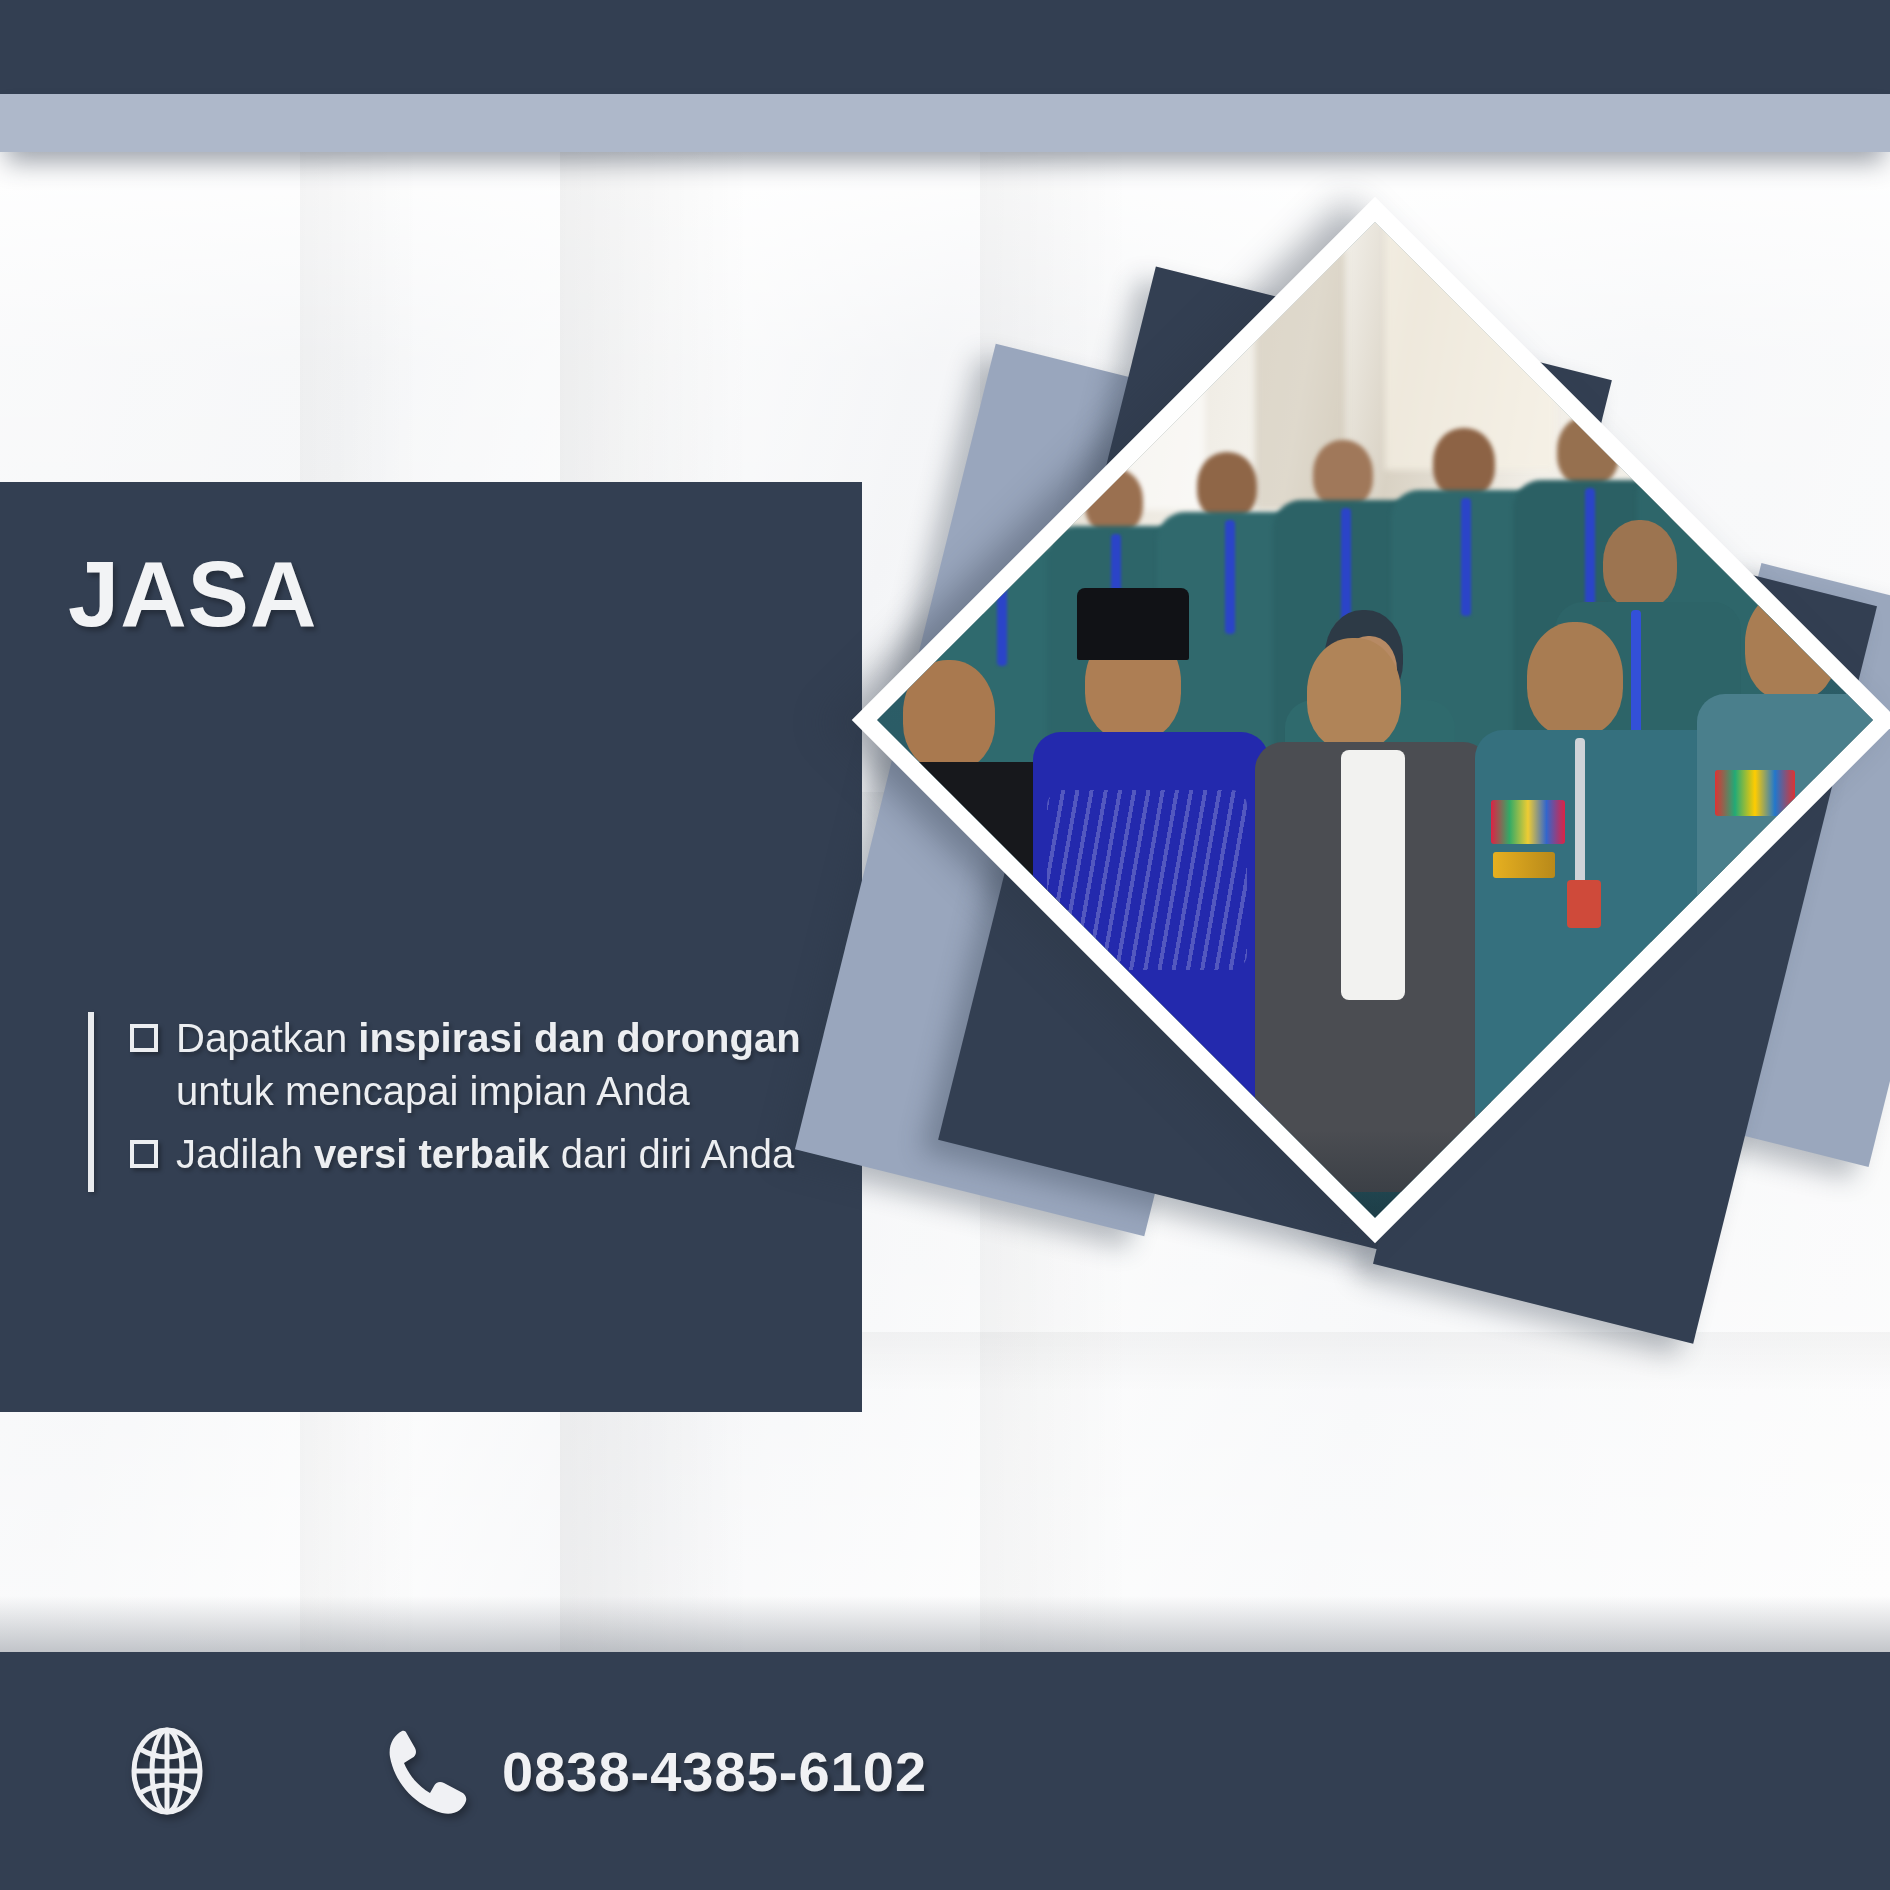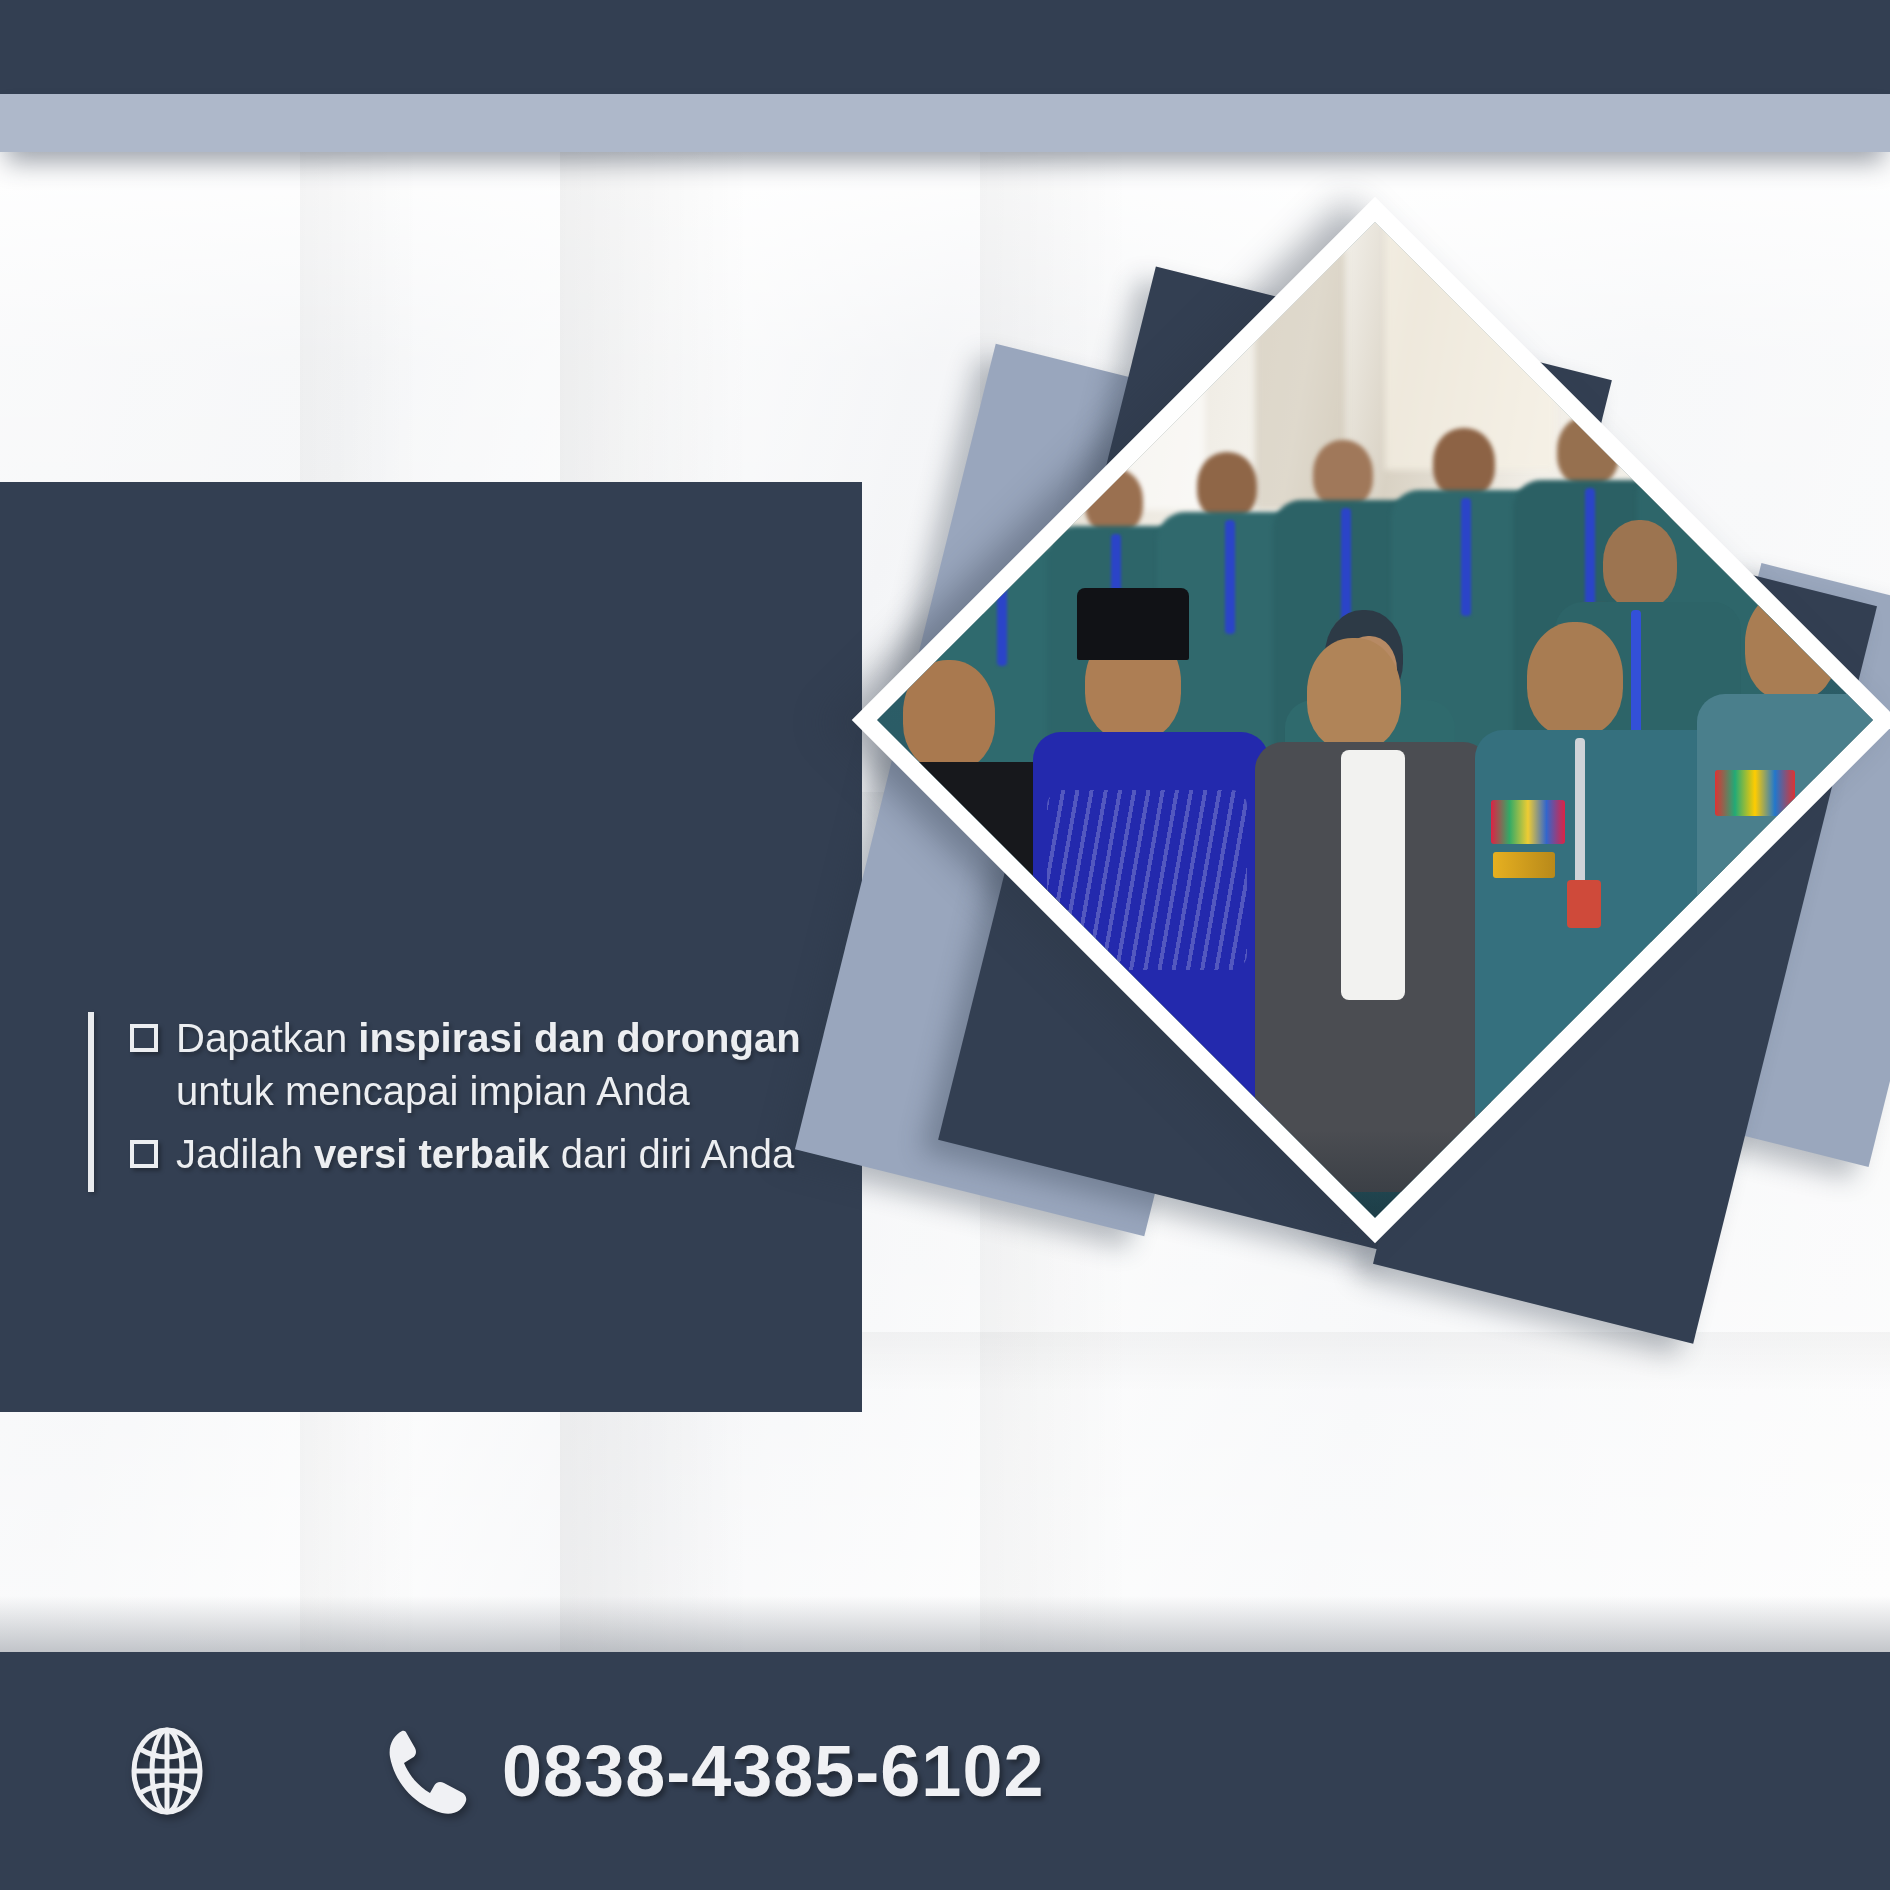--- a/index.html
+++ b/index.html
@@ -178,21 +178,21 @@
   .f-icon { flex:0 0 auto; display:block; filter:drop-shadow(3px 4px 4px rgba(0,0,0,.35)); }
   #f-web-text {
     color:#eff0f3; font-size:50px; font-weight:bold;
     font-style:italic; letter-spacing:.5px; margin-left:32px;
     text-shadow:3px 4px 5px rgba(0,0,0,.35);
     font-family:"Liberation Sans",sans-serif;
   }
   #f-phone-text {
     color:#f0f1f4;
     font-family:"Liberation Sans Narrow","Liberation Sans",sans-serif;
-    font-weight:bold; font-size:72px; letter-spacing:1px; margin-left:34px;
+    font-weight:bold; font-size:56px; letter-spacing:1px; margin-left:34px;
     text-shadow:3px 4px 5px rgba(0,0,0,.35);
   }
 
   
   #footer-shadow {
     position:absolute; left:0; top:1596px; width:1890px; height:58px;
     background:linear-gradient(180deg,rgba(255,255,255,0),rgba(120,126,136,.45));
     z-index:7;
   }
 </style>
@@ -297,20 +297,21 @@
 
         <div style="position:absolute;left:0;bottom:0;width:100%;height:120px;background:linear-gradient(180deg,rgba(20,30,40,0),rgba(20,30,40,.55));"></div>
       </div>
     </div>
   </div>
 </div>
 
 <div id="panel"></div>
 
 <h1 id="headline">
+  <span class="ln">JASA</span>
 </h1>
 
 <div id="bullets-wrap">
   <div id="accent-line"></div>
   <div id="bullets">
 
     <div class="bullet">
       <span class="box"></span>
       <span class="txt"><span>Dapatkan </span><b>inspirasi dan dorongan</b><span> untuk mencapai impian Anda</span></span>
     </div>

